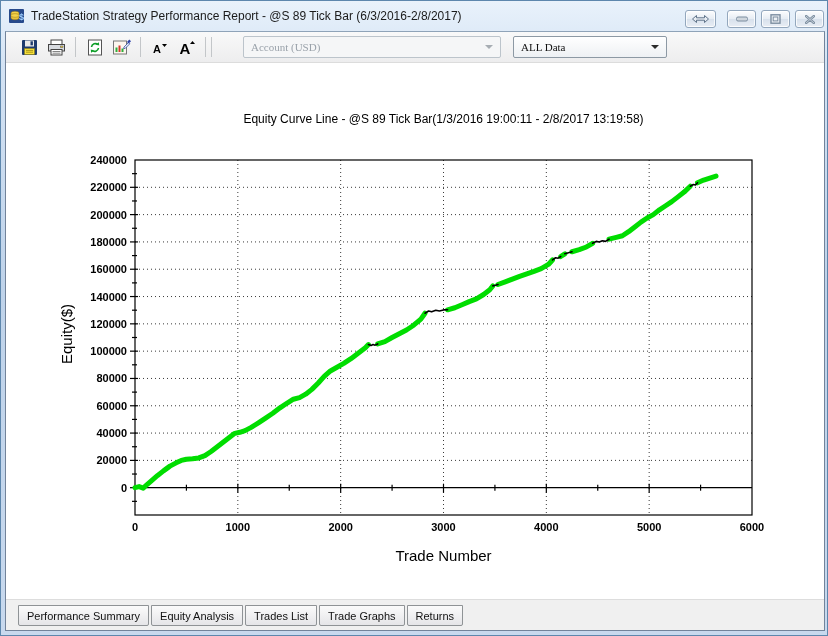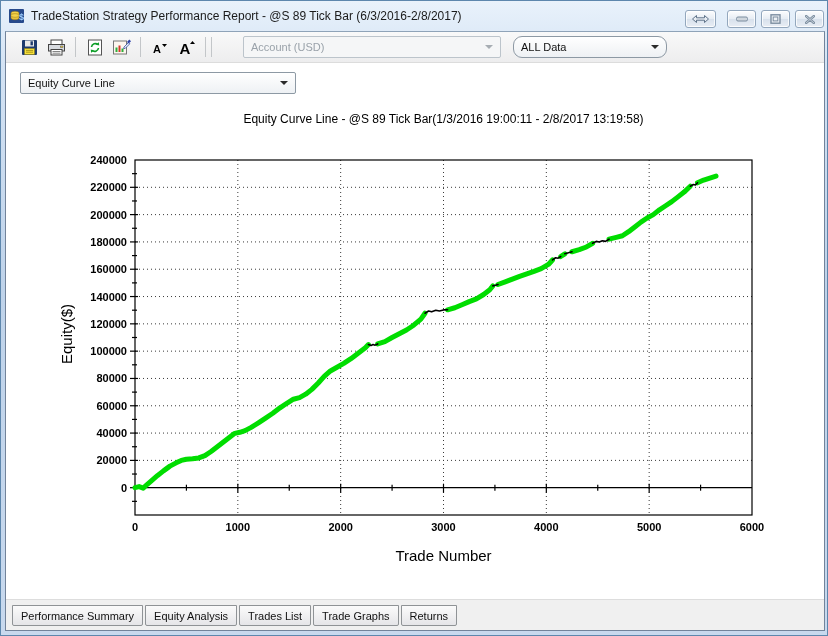--- a/index.html
+++ b/index.html
@@ -40,44 +40,44 @@
     border-bottom:1px solid #dcdcdc;
     display:flex; align-items:center; padding-left:10px;
   }
   .tb-btn{ width:27px; height:25px; display:flex; align-items:center; justify-content:center; }
   .tb-sep{ width:1px; height:20px; background:#c3c6c9; margin:0 5px; }
 
   .combo{
     position:relative; height:22px; display:flex; align-items:center;
     border:1px solid #8d99a4; border-radius:2px;
     background:linear-gradient(#ffffff,#eef1f4);
-    font-size:11px; color:#111; padding:0 22px 0 7px; white-space:nowrap; overflow:hidden;
+    font-size:11px; color:#111; padding:0 22px 0 7px; white-space:nowrap; overflow:hidden;font-family:Liberation Serif, serif;
   }
   .combo .arrow{
     position:absolute; right:7px; top:50%; margin-top:-2px;
     width:0; height:0; border:4px solid transparent; border-top-color:#2b2b2b;
   }
   .combo.disabled{ color:#9aa2aa; border-color:#bcc4cb; background:#f5f6f7; }
   .combo.disabled .arrow{ border-top-color:#a7adb3; }
 
   .combo-account{ width:258px; margin-left:26px; }
-  .combo-range{ width:154px; margin-left:12px;border-radius:9px; }
+  .combo-range{ width:154px; margin-left:12px; }
 
   .selector-combo{ position:absolute; left:14px; top:40px; width:276px; }
 
   .chart-title{
     position:absolute; left:129px; top:80px; width:617px;
     text-align:center; font-size:12px; font-weight:normal; color:#000;
   }
   #chart-svg{ position:absolute; left:0; top:120px; }
 
   .tabbar{
     position:absolute; left:0; right:0; bottom:0; height:31px;
     background:#f0f0f0; border-top:1px solid #dddddd;
-    display:flex; align-items:flex-end; padding:0 0 4px 6px;
+    display:flex; align-items:flex-end; padding:0 0 4px 12px;
   }
   .tab{
     height:21px; line-height:20px; padding:0 8px; margin-right:2px;
     font-size:11px; color:#111; white-space:nowrap;
     background:linear-gradient(#fbfbfb,#e5e5e8);
     border:1px solid #8f9396; border-radius:0 0 2px 2px; cursor:default;
   }
   .tab.active{
     height:26px; line-height:24px; background:#ffffff; margin-bottom:-1px;
     border-color:#85898c;
@@ -183,24 +183,20 @@
       <div class="combo combo-account disabled">
         <span>Account (USD)</span>
         <span class="arrow"></span>
       </div>
       <div class="combo combo-range">
         <span>ALL Data</span>
         <span class="arrow"></span>
       </div>
     </div>
 
-    <div class="combo selector-combo">
-      <span>Equity Curve Line</span>
-      <span class="arrow"></span>
-    </div>
 
     <div class="chart-title">Equity Curve Line - @S 89 Tick Bar(1/3/2016 19:00:11 - 2/8/2017 13:19:58)</div>
     <svg id="chart-svg" width="818" height="418">
         <line x1="129" y1="308.38461538461536" x2="746" y2="308.38461538461536" stroke="#3a3a3a" stroke-width="1" stroke-dasharray="1 3"></line>
         <line x1="129" y1="281.0769230769231" x2="746" y2="281.0769230769231" stroke="#3a3a3a" stroke-width="1" stroke-dasharray="1 3"></line>
         <line x1="129" y1="253.76923076923077" x2="746" y2="253.76923076923077" stroke="#3a3a3a" stroke-width="1" stroke-dasharray="1 3"></line>
         <line x1="129" y1="226.46153846153845" x2="746" y2="226.46153846153845" stroke="#3a3a3a" stroke-width="1" stroke-dasharray="1 3"></line>
         <line x1="129" y1="199.15384615384613" x2="746" y2="199.15384615384613" stroke="#3a3a3a" stroke-width="1" stroke-dasharray="1 3"></line>
         <line x1="129" y1="171.84615384615387" x2="746" y2="171.84615384615387" stroke="#3a3a3a" stroke-width="1" stroke-dasharray="1 3"></line>
         <line x1="129" y1="144.53846153846152" x2="746" y2="144.53846153846152" stroke="#3a3a3a" stroke-width="1" stroke-dasharray="1 3"></line>

